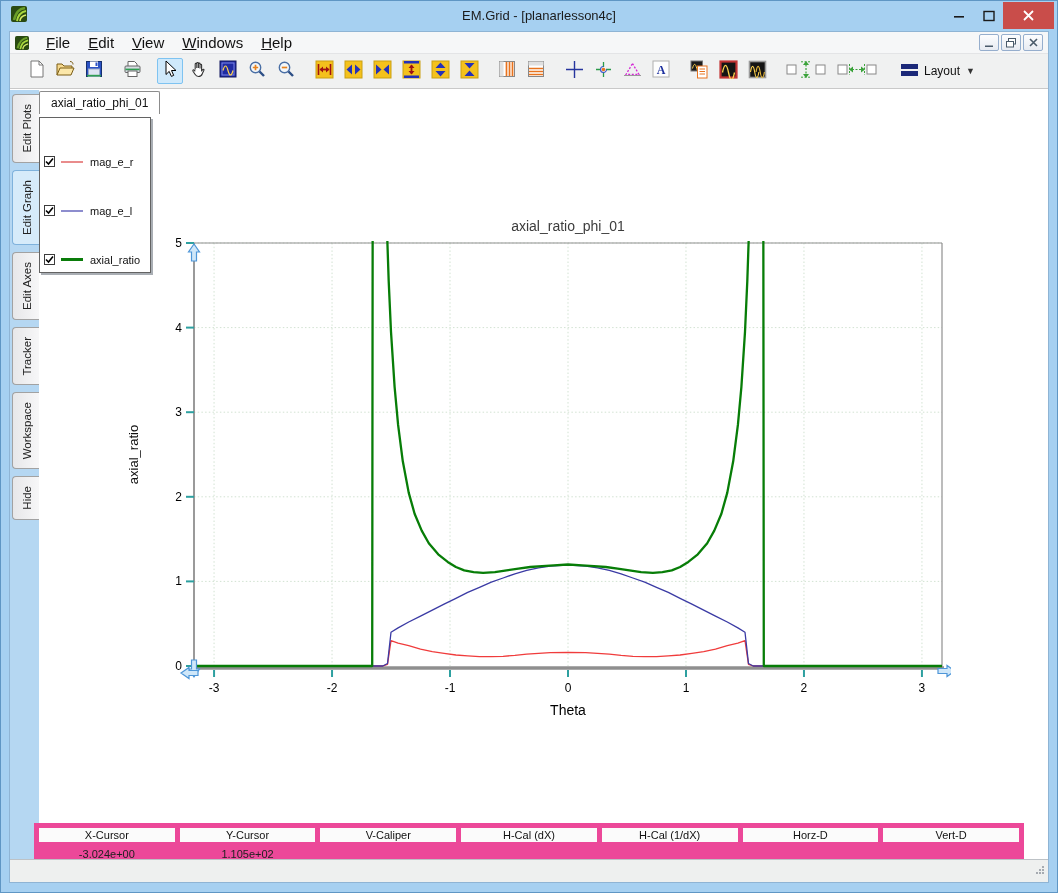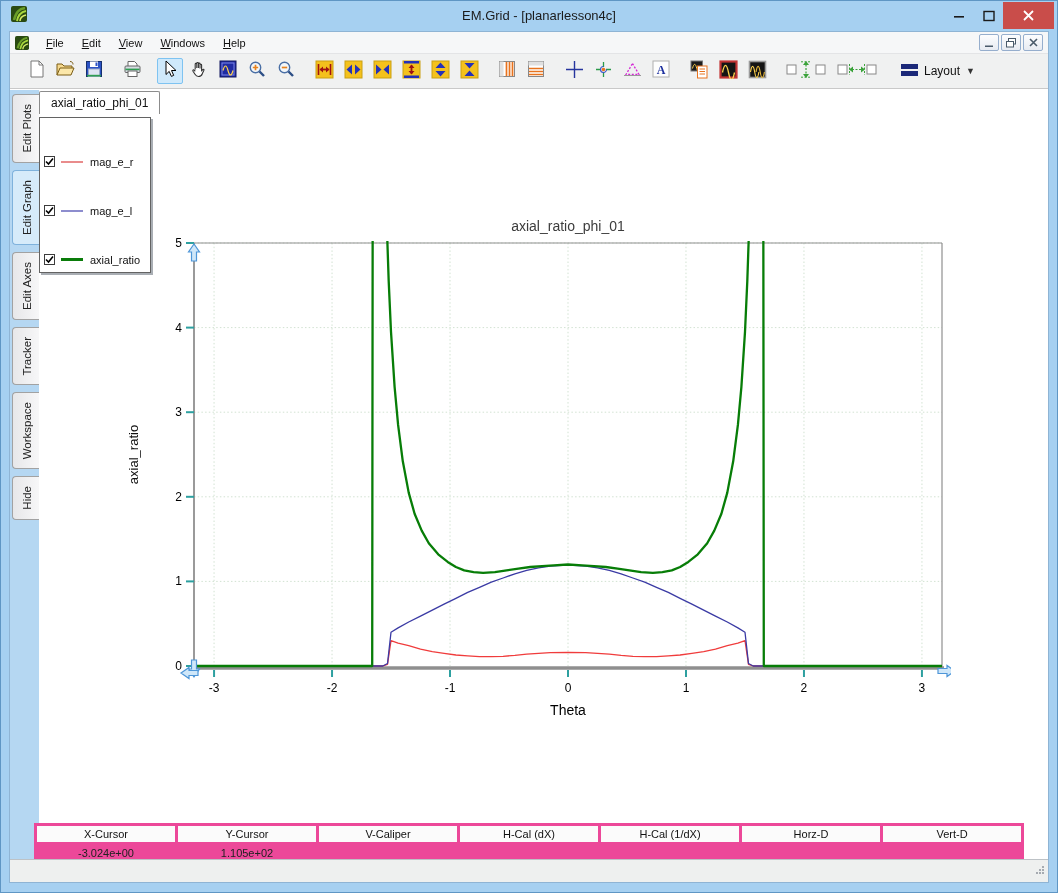--- a/index.html
+++ b/index.html
@@ -11,21 +11,21 @@
   .app-icon{position:absolute;left:10px;top:5px;width:16px;height:16px;}
   .title-text{position:absolute;left:0;right:0;top:7px;text-align:center;font-size:13px;color:#1b1b1b;margin-left:20px;}
   .win-btn{position:absolute;display:flex;align-items:center;justify-content:center;cursor:default;}
   .btn-min{right:84px;top:0;width:28px;height:29px;}
   .btn-max{right:54px;top:0;width:28px;height:29px;}
   .btn-close{right:3px;top:1px;width:51px;height:27px;background:#c94d4a;}
   
   .client{position:absolute;left:8px;right:8px;top:30px;bottom:9px;background:#ffffff;border:1px solid #8fb4d4;}
   .menubar{position:absolute;left:0;right:0;top:0;height:22px;background:#f6f7f8;display:flex;align-items:center;border-bottom:1px solid #e3e4e6;}
   .menubar .mdi-icon{margin:0 8px 0 5px;width:14px;height:14px;}
-  .menu-item{font-size:11px;color:#111;padding:2px 9px;cursor:default;}
+  .menu-item{font-size:15px;color:#111;padding:2px 9px;cursor:default;}
   .menu-item u{text-decoration:underline;}
   .mdi-buttons{margin-left:auto;margin-right:5px;display:flex;gap:2px;}
   .mdi-btn{width:20px;height:17px;border:1px solid #96aecd;border-radius:2px;background:linear-gradient(#fdfdfe,#e7ebf2);
            display:flex;align-items:center;justify-content:center;}
   .toolbar{position:absolute;left:0;right:0;top:22px;height:35px;background:#f0f1f1;border-bottom:1px solid #c9c9c9;
            display:flex;align-items:center;padding-left:13px;}
   .tb-groups{display:flex;align-items:center;}
   .tb-group{display:flex;align-items:center;margin-right:12px;gap:3px;}
   button{border:none;background:transparent;padding:0;font:inherit;}
   .tb-btn{width:26px;height:26px;display:flex;align-items:center;justify-content:center;border:1px solid transparent;border-radius:2px;}
@@ -45,21 +45,21 @@
            border:1px solid #8c8c8c;border-bottom:none;border-radius:2px 2px 0 0;font-size:12px;color:#111;}
   .legend{position:absolute;left:29px;top:27px;background:#fff;border:1px solid #636363;box-shadow:2px 2px 0 #a9aeb4;
           padding:3px 10px 4px 4px;}
   .legend-row{display:flex;align-items:center;height:17px;margin-top:32px;}
   .legend-check{width:11px;height:11px;border:1px solid #3c3c3c;background:#fff;margin-right:6px;display:flex;align-items:center;justify-content:center;flex:none;}
   .legend-swatch{width:22px;margin-right:7px;flex:none;}
   .legend-label{font-size:11px;color:#111;white-space:nowrap;}
   .chart-svg{position:absolute;left:111px;top:113px;}
   
   .status-table{position:absolute;left:24px;top:733px;width:990px;border-collapse:collapse;table-layout:fixed;}
-  .status-table th,.status-table td{border:3px solid #ec4899;height:19px;font-size:11px;font-weight:normal;
+  .status-table th,.status-table td{border:5px solid #ec4899;height:19px;font-size:11px;font-weight:normal;
         text-align:center;padding:0;color:#111;}
   .status-table th{background:#fbfbfb;}
   .status-table td{background:#ec4899;color:#222;}
   
   .statusbar{position:absolute;left:0;right:0;bottom:0;height:23px;background:#eef0ef;border-top:1px solid #bdc2c6;}
   .grip{position:absolute;right:3px;bottom:3px;}
 </style>
 </head>
 <body>
 

